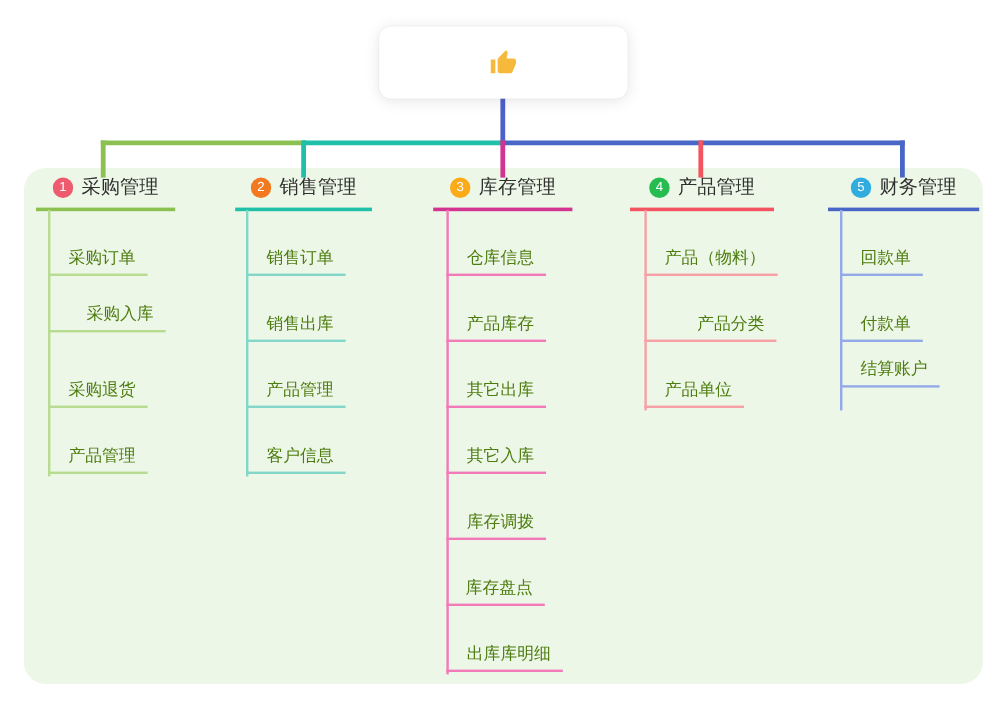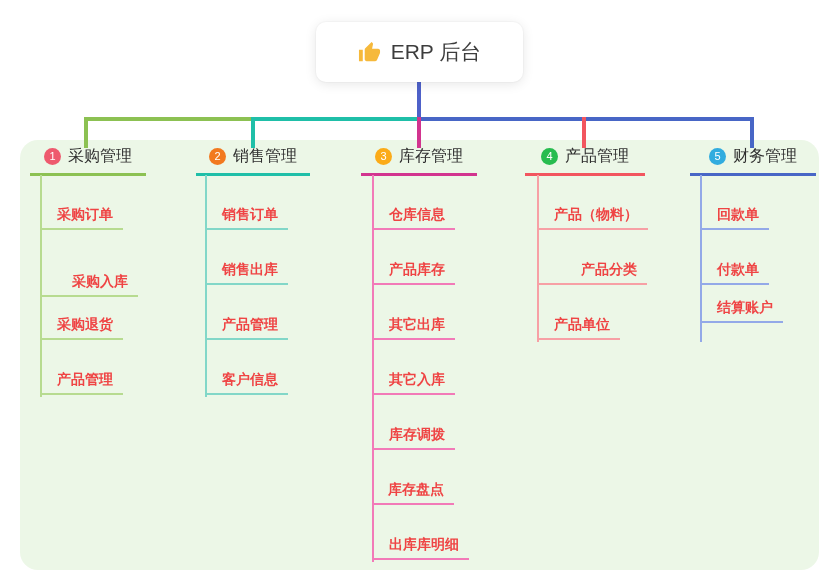--- a/index.html
+++ b/index.html
@@ -24,21 +24,21 @@
                    border-bottom:3px solid #999; font-size:16px; color:#2f2f2f;
                    white-space:nowrap; cursor:pointer; }
   .badge { display:inline-block; width:17px; height:17px; line-height:17px;
            border-radius:50%; color:#ffffff; font-size:11px; text-align:center;
            flex:0 0 auto; }
 
   .children { position:absolute; top:175px; }
   .vline { position:absolute; left:0; top:0; width:2px; }
   .child { position:absolute; left:0; white-space:nowrap; line-height:20px;
            padding:0 10px 4px 17px; border-bottom:2px solid #ccc;
-           font-size:14px; color:#ef4444; cursor:pointer;font-weight:bold; }
+           font-size:14px; color:#4d7c0f; cursor:pointer; }
 </style>
 </head>
 <body>
 
 <div class="canvas">
 
   <div class="panel" style="background-color: rgb(236, 247, 231);"></div>
 
   <svg class="connectors" width="839" height="588" viewBox="0 0 839 588">
     <line x1="419" y1="82" x2="419" y2="121" style="stroke: rgb(78, 97, 201);"></line>
@@ -49,31 +49,30 @@
     <line x1="253" y1="117" x2="253" y2="148" style="stroke: rgb(31, 191, 168);"></line>
     <line x1="419" y1="117" x2="419" y2="148" style="stroke: rgb(210, 52, 143);"></line>
     <line x1="584" y1="117" x2="584" y2="148" style="stroke: rgb(242, 85, 95);"></line>
     <line x1="752" y1="117" x2="752" y2="148" style="stroke: rgb(72, 102, 198);"></line>
   </svg>
 
   <div class="root-card">
     <svg class="thumb" viewBox="0 0 24 24">
       <path fill="#f6b93b" d="M1 21h4V9H1v12zM23 10c0-1.1-.9-2-2-2h-6.31l.95-4.57.03-.32c0-.41-.17-.79-.44-1.06L14.17 1 7.59 7.59C7.22 7.95 7 8.45 7 9v10c0 1.1.9 2 2 2h9c.83 0 1.54-.5 1.84-1.22l3.02-7.05c.09-.23.14-.47.14-.73v-2z"></path>
     </svg>
-    <span>ERP 后台</span>
   </div>
 
   <div class="branch-header" style="left: 30px; width: 116px; border-bottom-color: rgb(140, 193, 82);">
     <span class="badge" style="background-color: rgb(238, 90, 110);">1</span>
     <span>采购管理</span>
   </div>
   <div class="children" style="left:40px;">
     <div class="vline" style="height: 222px; background-color: rgb(183, 219, 144);"></div>
     <div class="child" style="top: 29px; border-bottom-color: rgb(183, 219, 144);">采购订单</div>
-    <div class="child" style="top: 96px; border-bottom-color: rgb(183, 219, 144); padding-left: 32px;">采购入库</div>
+    <div class="child" style="top: 76px; border-bottom-color: rgb(183, 219, 144); padding-left: 32px;">采购入库</div>
     <div class="child" style="top: 139px; border-bottom-color: rgb(183, 219, 144);">采购退货</div>
     <div class="child" style="top: 194px; border-bottom-color: rgb(183, 219, 144);">产品管理</div>
   </div>
 
   <div class="branch-header" style="left: 196px; width: 114px; border-bottom-color: rgb(31, 191, 168);">
     <span class="badge" style="background-color: rgb(242, 121, 31);">2</span>
     <span>销售管理</span>
   </div>
   <div class="children" style="left:205px;">
     <div class="vline" style="height: 222px; background-color: rgb(130, 215, 200);"></div>

